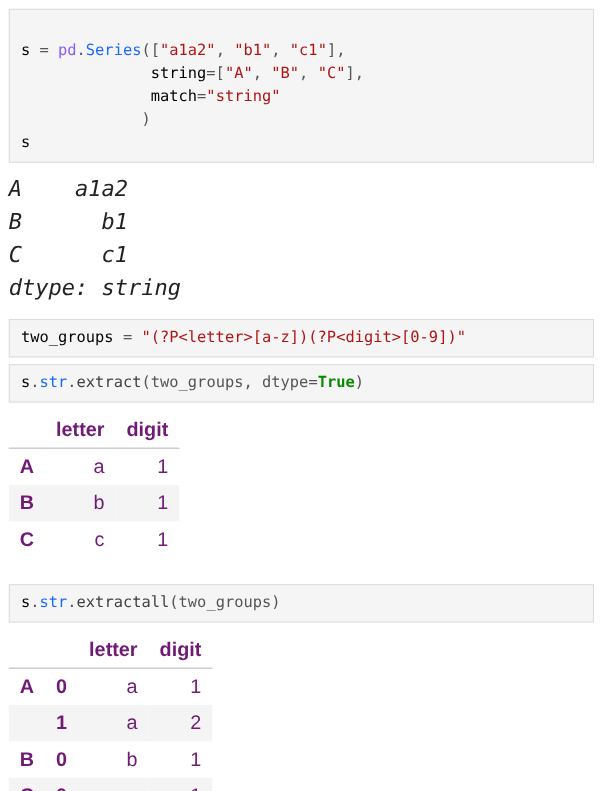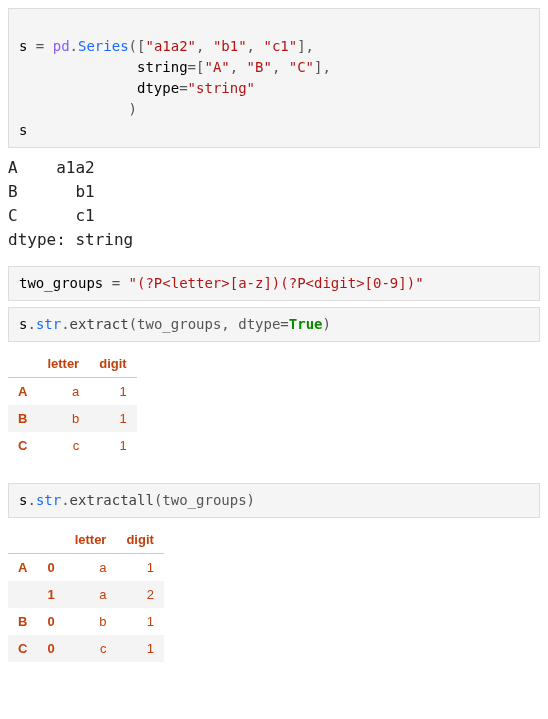--- a/index.html
+++ b/index.html
@@ -26,31 +26,32 @@
   .code-block .tok-op  { color: #555; }
   .code-block .tok-mod { color: #8b5cf6; }
   .code-block .tok-func{ color: #1a6aff; }
   .code-block .tok-method{ color: #404040; }
   .code-block .tok-kwarg{ color: #000; }
   .code-block .tok-str { color: #b31515; }
   .code-block .tok-const{ color: #0a8a00; font-weight: bold;}
   .code-block .tok-access{ color: #1a6aff; }
   .output-block {
     font-family: "Consolas", "Menlo", "DejaVu Sans Mono", monospace;
-    font-size: 16px;
+    font-size: 20px;
     white-space: pre;
     line-height: 1.5;
     margin: 8px 0 14px 0;
     color: #222;
+    font-style: italic;
   }
   table.df {
     border-collapse: collapse;
-    font-size: 13px;
+    font-size: 18px;
     margin: 8px 0 24px 0;
-    color: #c2410c;
+    color: #701a75;
   }
   table.df th, table.df td {
     padding: 6px 10px;
     text-align: right;
   }
   table.df th {
     font-weight: bold;
   }
   table.df thead th.corner {
     background: #fff;
@@ -73,21 +74,21 @@
     font-weight: bold;
     border-bottom: 1px solid #ccc;
   }
 </style>
 </head>
 <body>
 
 <div class="code-block">
 <span class="tok-var">s </span><span class="tok-op">= </span><span class="tok-mod">pd</span><span class="tok-op">.</span><span class="tok-func">Series</span><span class="tok-op">([</span><span class="tok-str">"a1a2"</span><span class="tok-op">, </span><span class="tok-str">"b1"</span><span class="tok-op">, </span><span class="tok-str">"c1"</span><span class="tok-op">],</span>
 <span class="tok-kwarg">              string</span><span class="tok-op">=[</span><span class="tok-str">"A"</span><span class="tok-op">, </span><span class="tok-str">"B"</span><span class="tok-op">, </span><span class="tok-str">"C"</span><span class="tok-op">],</span>
-<span class="tok-kwarg">              dtype</span><span class="tok-op">=</span><span class="tok-str">"string"</span>
+<span class="tok-kwarg">              match</span><span class="tok-op">=</span><span class="tok-str">"string"</span>
 <span class="tok-op">             )</span>
 <span class="tok-var">s</span>
 </div>
 
 <div class="output-block">A    a1a2
 B      b1
 C      c1
 dtype: string</div>
 
 <div class="code-block"><span class="tok-var">two_groups </span><span class="tok-op">= </span><span class="tok-str">"(?P&lt;letter&gt;[a-z])(?P&lt;digit&gt;[0-9])"</span></div>

